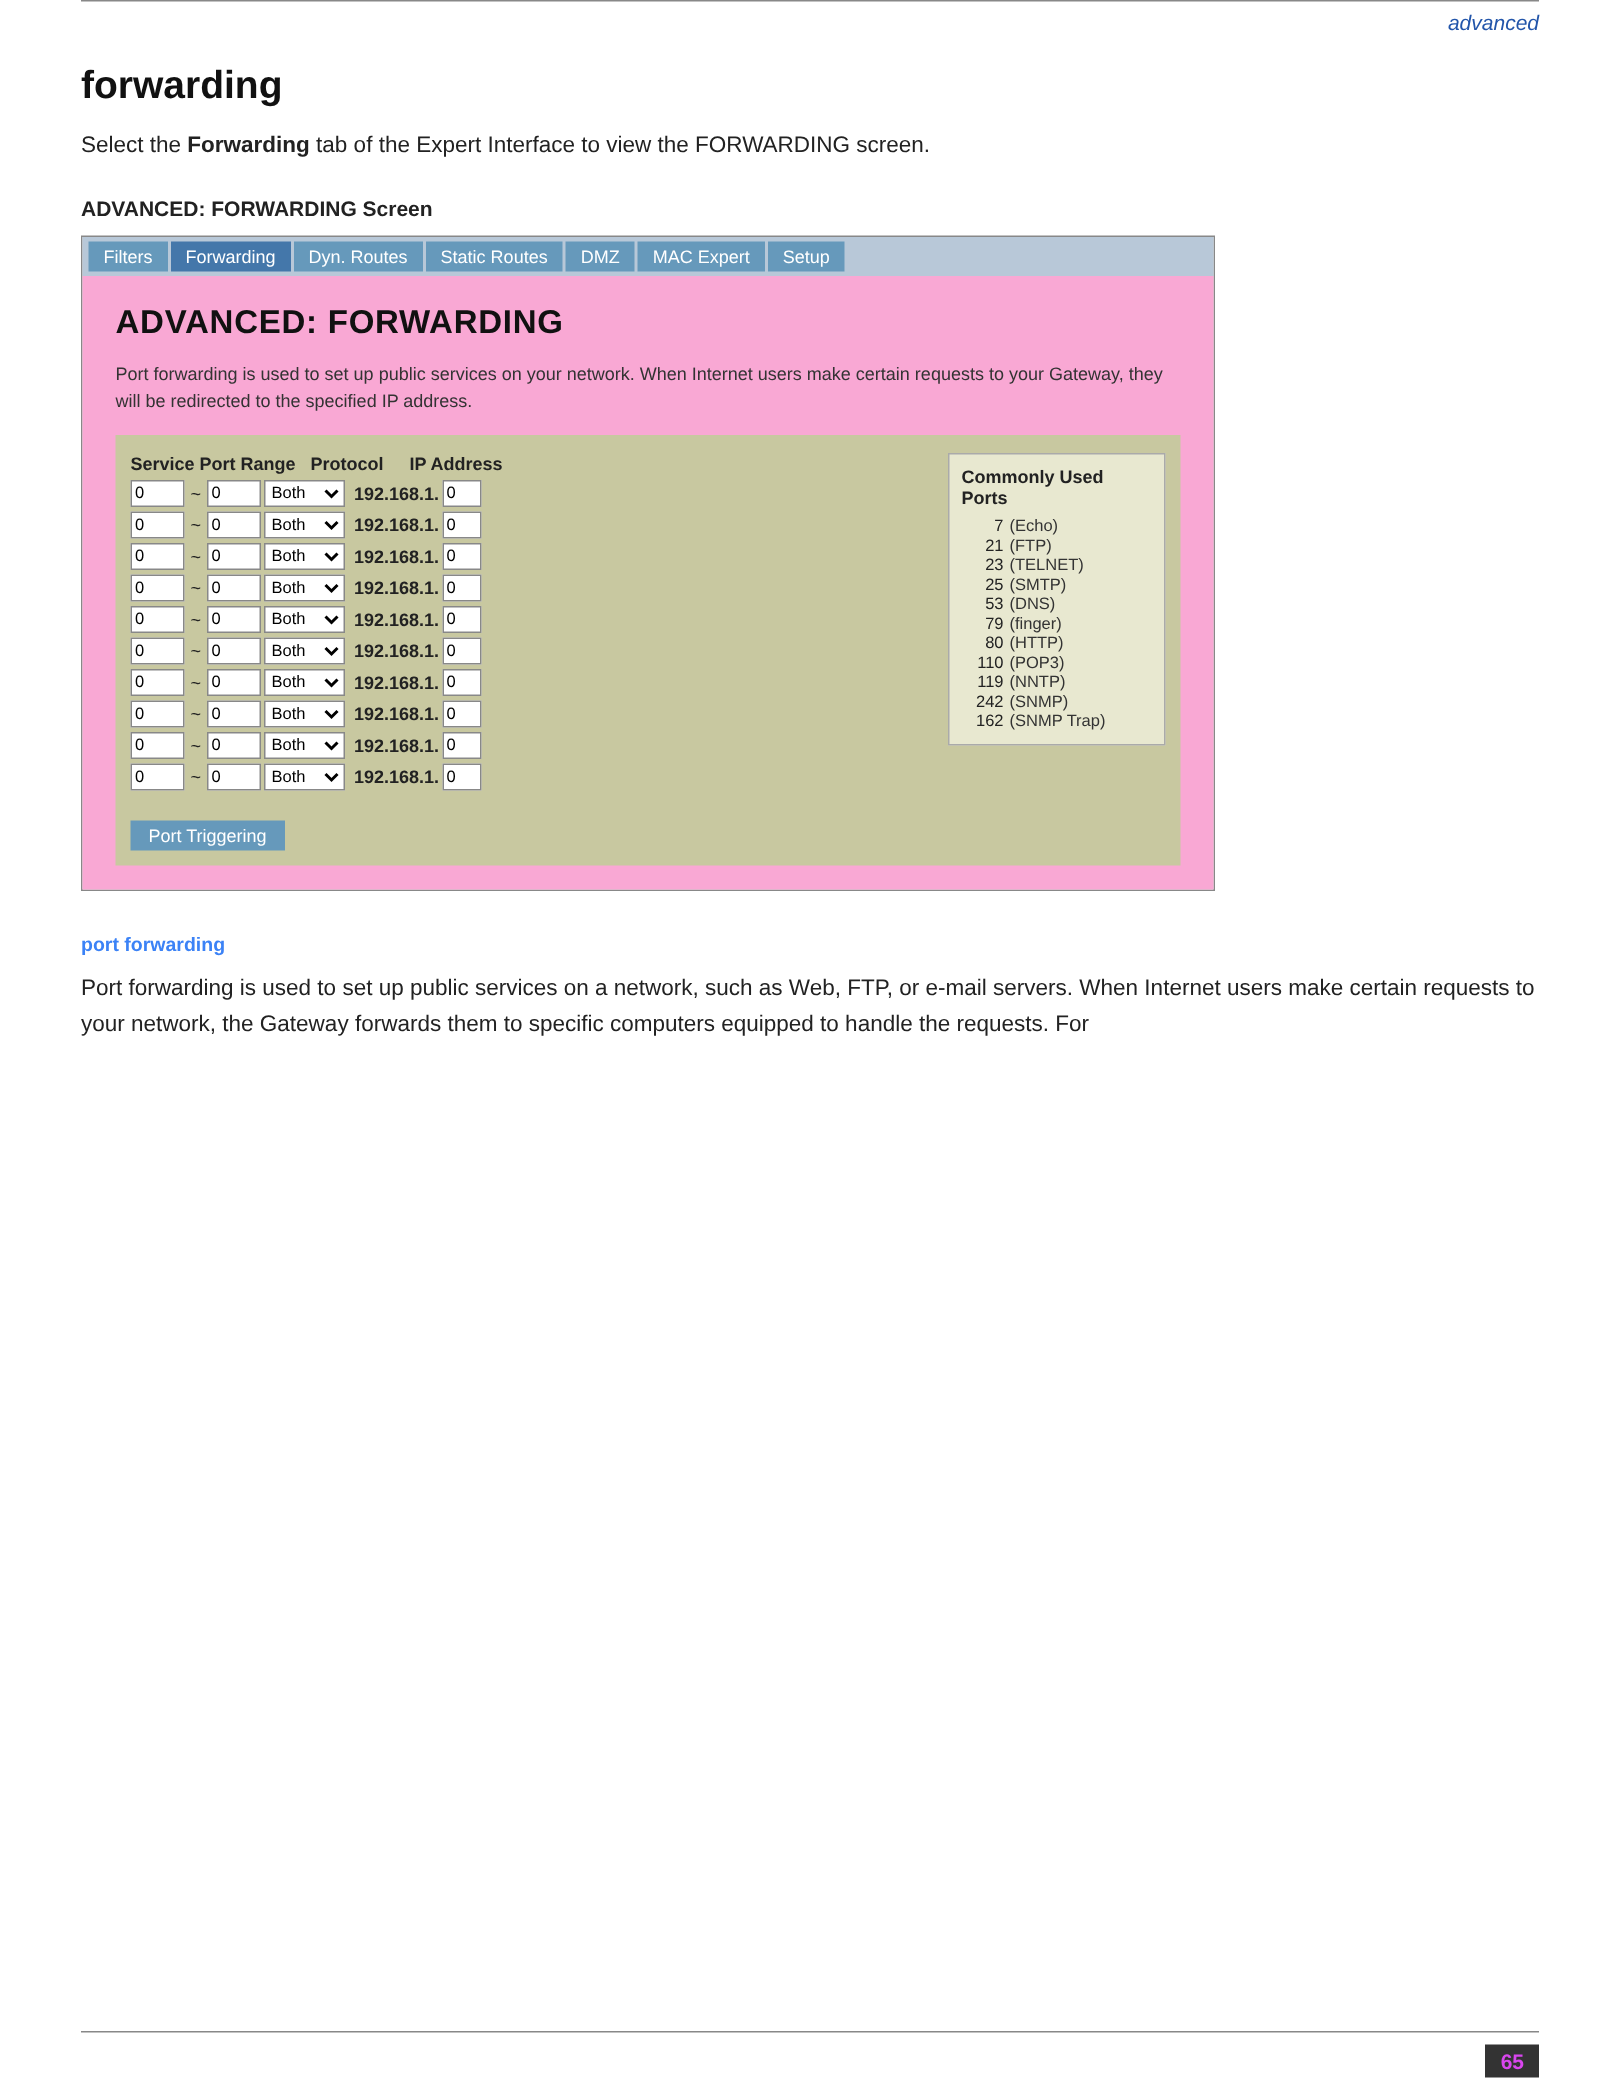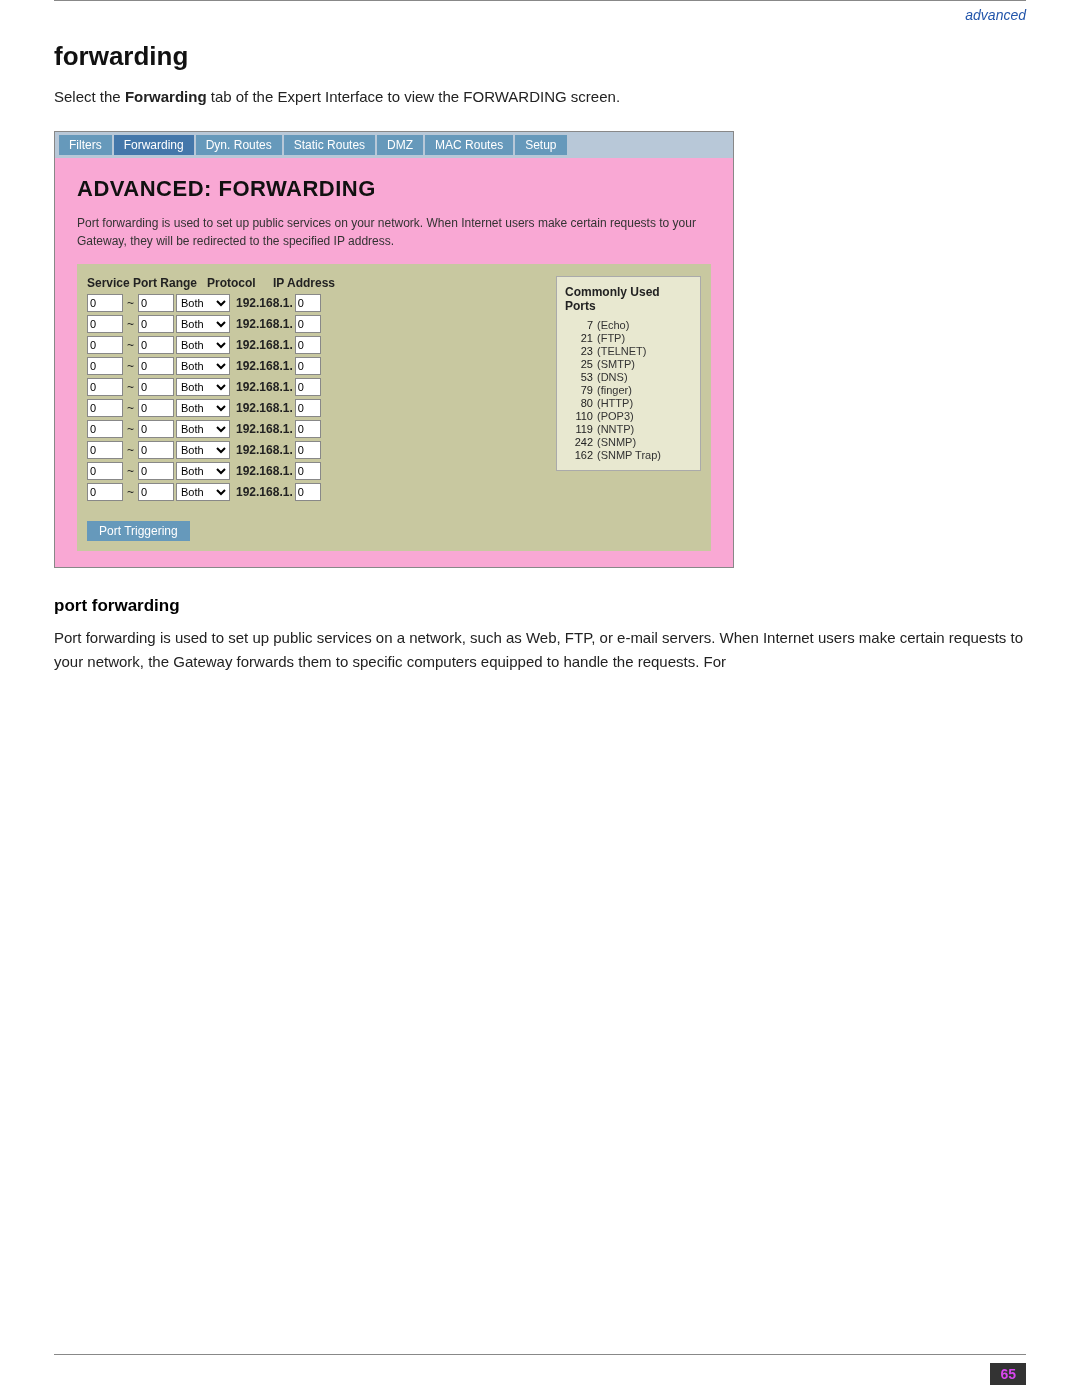--- a/index.html
+++ b/index.html
@@ -50,21 +50,21 @@
 
     .screen-label {
       font-size: 14px;
       font-weight: bold;
       margin-bottom: 10px;
     }
 
     
     .router-box {
       border: 1.5px solid #888;
-      width: 680px;
+      width: 756px;
       background: #fff;
       margin-bottom: 28px;
     }
 
     
     .tab-bar {
       background: #b8c8d8;
       display: flex;
       align-items: center;
       padding: 3px 4px;
@@ -226,23 +226,23 @@
     }
 
     .action-buttons {
       display: flex;
       gap: 4px;
       margin-top: 6px;
     }
 
     
     .section-heading {
-      font-size: 17px;
-      font-weight: bold;
-      color: #000000;
+      font-size: 13px;
+      font-weight: bold;
+      color: #3b82f6;
       margin-bottom: 10px;
     }
 
     .section-text {
       font-size: 15px;
       line-height: 1.6;
       color: #222;
     }
 
     
@@ -277,30 +277,31 @@
 </div>
 
 <div class="page-content">
 
   <div class="page-title">forwarding</div>
 
   <p class="intro-text">
     <span>Select the </span><strong>Forwarding</strong><span> tab of the Expert Interface to view the FORWARDING screen.</span>
   </p>
 
+  <div class="screen-label">ADVANCED: FORWARDING Screen</div>
 
   <div class="router-box">
 
     <div class="tab-bar">
       <button class="tab">Filters</button>
       <button class="tab active">Forwarding</button>
       <button class="tab">Dyn. Routes</button>
       <button class="tab">Static Routes</button>
       <button class="tab">DMZ</button>
-      <button class="tab">MAC Routes</button>
+      <button class="tab">MAC Expert</button>
       <button class="tab">Setup</button>
     </div>
 
     <div class="router-inner">
 
       <div class="router-heading">ADVANCED: FORWARDING</div>
       <p class="router-desc">Port forwarding is used to set up public services on your network. When Internet users make certain requests to your Gateway, they will be redirected to the specified IP address.</p>
 
       <div class="forward-table-area">
 

